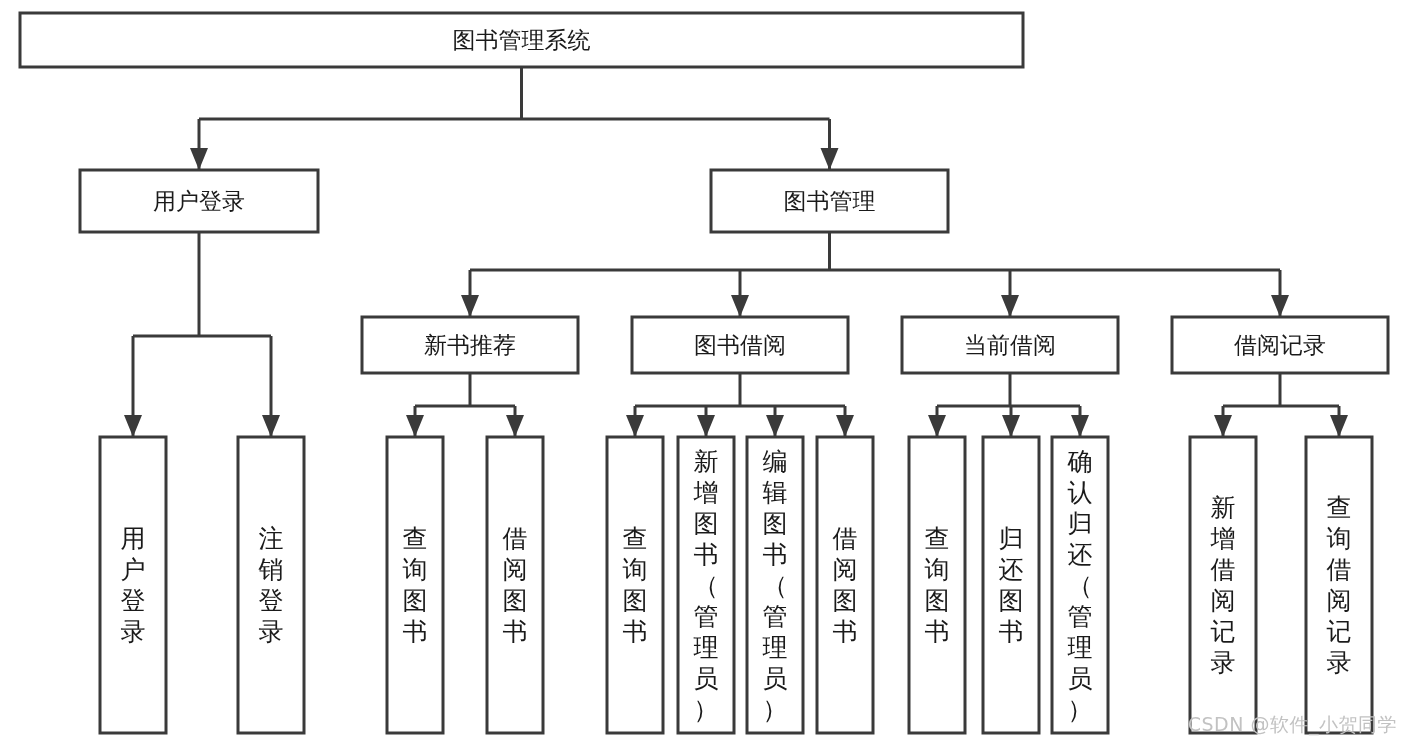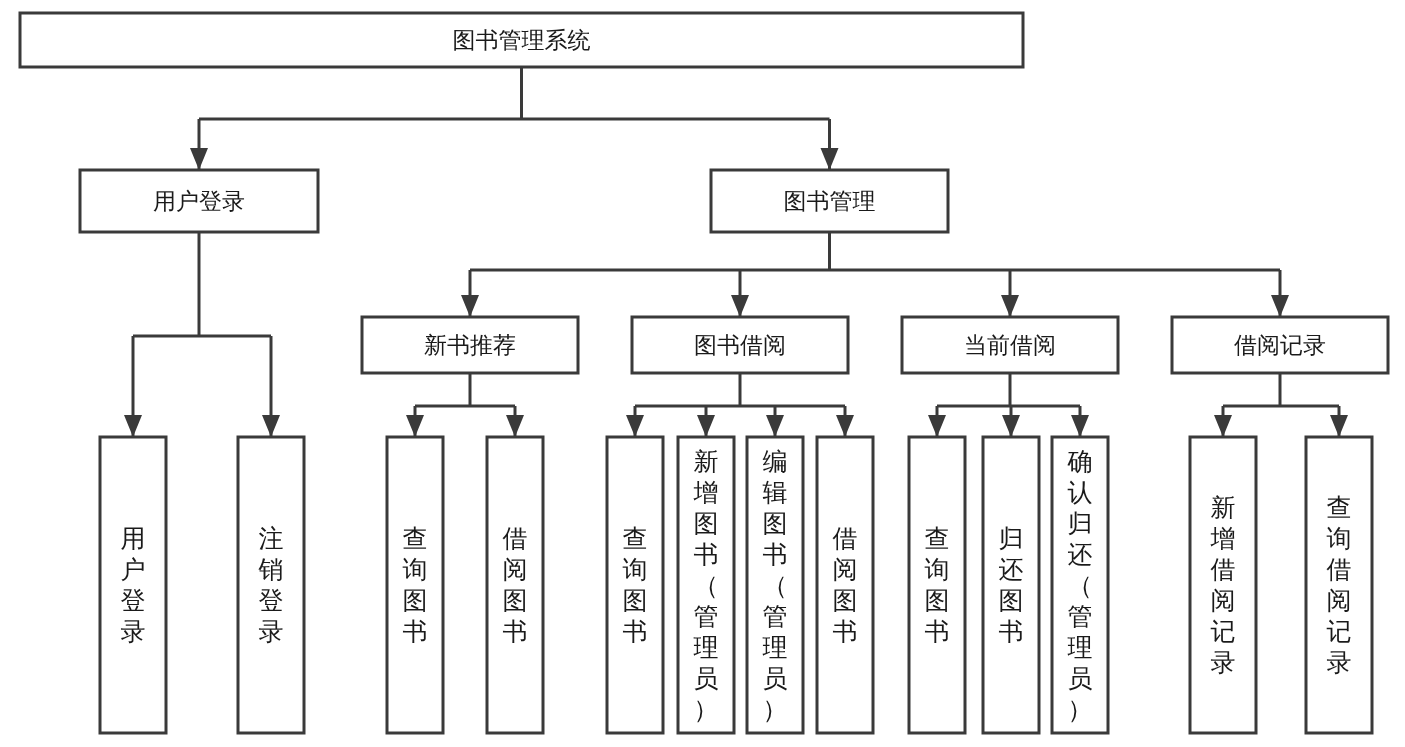--- a/index.html
+++ b/index.html
@@ -200,13 +200,14 @@
         <g>
           <rect x="1190" y="437" width="66" height="296" class="node-box"></rect>
           <text x="1223" y="516.18" class="node-label-v"><tspan x="1223" dy="0">新</tspan><tspan x="1223" dy="31">增</tspan><tspan x="1223" dy="31">借</tspan><tspan x="1223" dy="31">阅</tspan><tspan x="1223" dy="31">记</tspan><tspan x="1223" dy="31">录</tspan></text>
         </g>
         <g>
           <rect x="1306" y="437" width="66" height="296" class="node-box"></rect>
           <text x="1339" y="516.18" class="node-label-v"><tspan x="1339" dy="0">查</tspan><tspan x="1339" dy="31">询</tspan><tspan x="1339" dy="31">借</tspan><tspan x="1339" dy="31">阅</tspan><tspan x="1339" dy="31">记</tspan><tspan x="1339" dy="31">录</tspan></text>
         </g>
       </g>
   </svg>
+  <div class="watermark-text">CSDN @软件_小贺同学</div>
 </div>
 
 </body></html>

